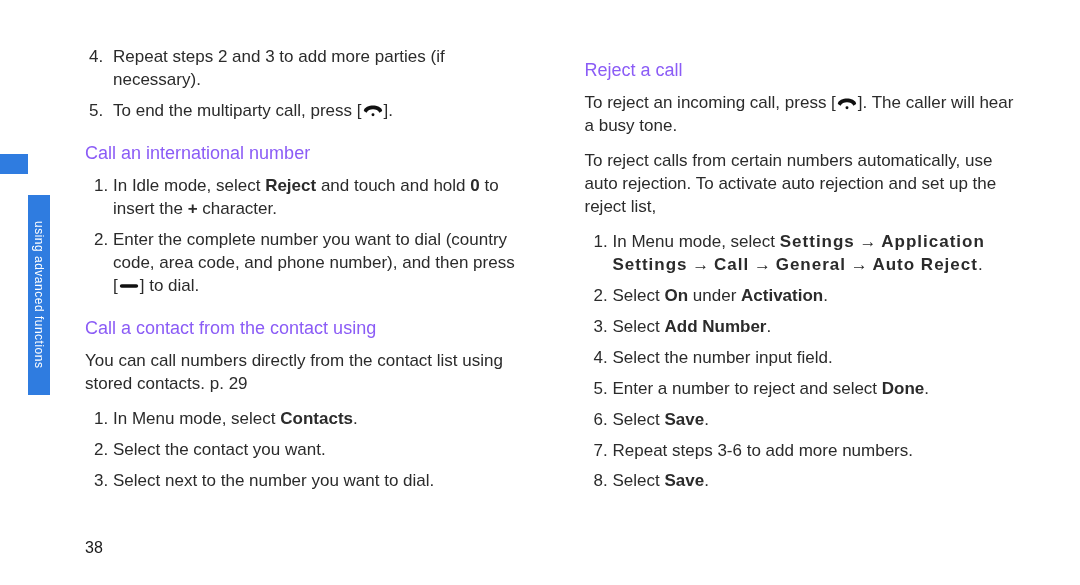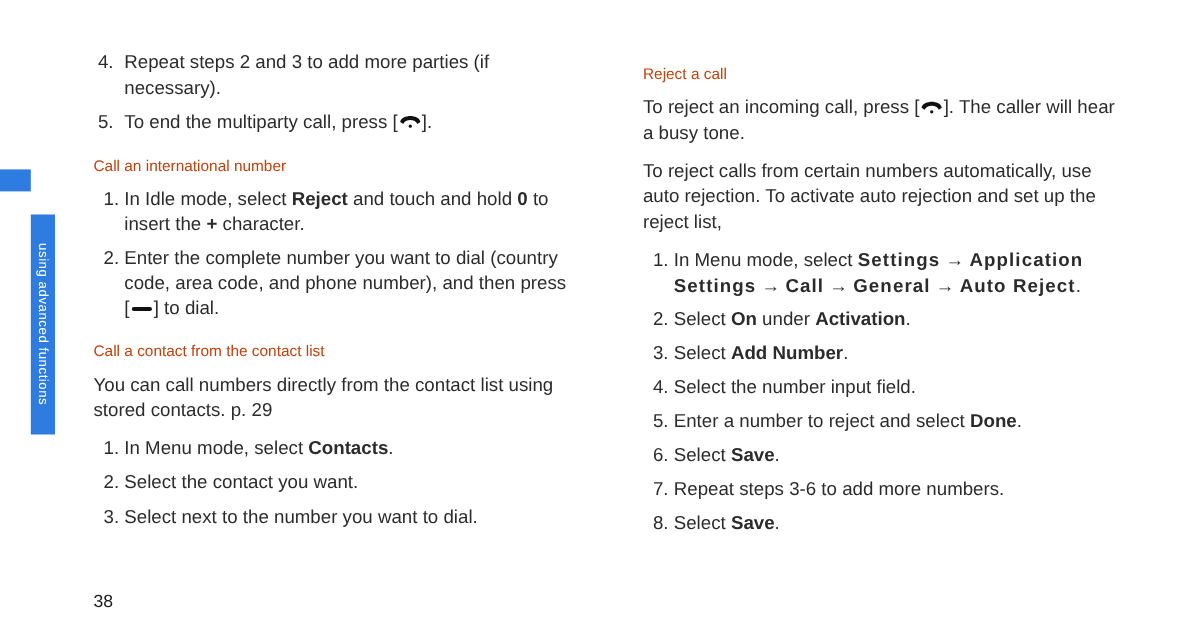--- a/index.html
+++ b/index.html
@@ -47,23 +47,23 @@
     height: 20px;
     background: #2f7ce0;
   }
   .col {
     flex: 1;
     font-size: 17px;
     line-height: 1.35;
     color: #2b2b2b;
   }
   h2 {
-    font-size: 14px;
+    font-size: 18px;
     font-weight: 400;
-    color: #c2410c;
+    color: #8b5cf6;
     margin: 18px 0 10px 0;
   }
   ol {
     margin: 6px 0 14px 0;
     padding-left: 28px;
   }
   ol li {
     margin-bottom: 8px;
   }
   ol.continued {
@@ -134,21 +134,21 @@
       <li>
         <span>In Idle mode, select </span><b>Reject</b><span> and touch and hold </span><b>0</b><span> to insert the </span><b>+</b><span> character.</span>
       </li>
       <li>
         <span>Enter the complete number you want to dial (country code, area code, and phone number), and then press <span class="bracket">[</span><svg class="icon-dial" viewBox="0 0 24 10">
               <rect x="2" y="3" width="20" height="4" rx="2" fill="#111"></rect>
             </svg><span class="bracket">]</span> to dial.</span>
       </li>
     </ol>
 
-    <h2>Call a contact from the contact list</h2>
+    <h2>Call a contact from the contact using</h2>
 
     <p>You can call numbers directly from the contact list using stored contacts.    p. 29</p>
 
     <ol>
       <li>
         <span>In Menu mode, select </span><b>Contacts</b><span>.</span>
       </li>
       <li>Select the contact you want.</li>
       <li>Select      next to the number you want to dial.</li>
     </ol>

